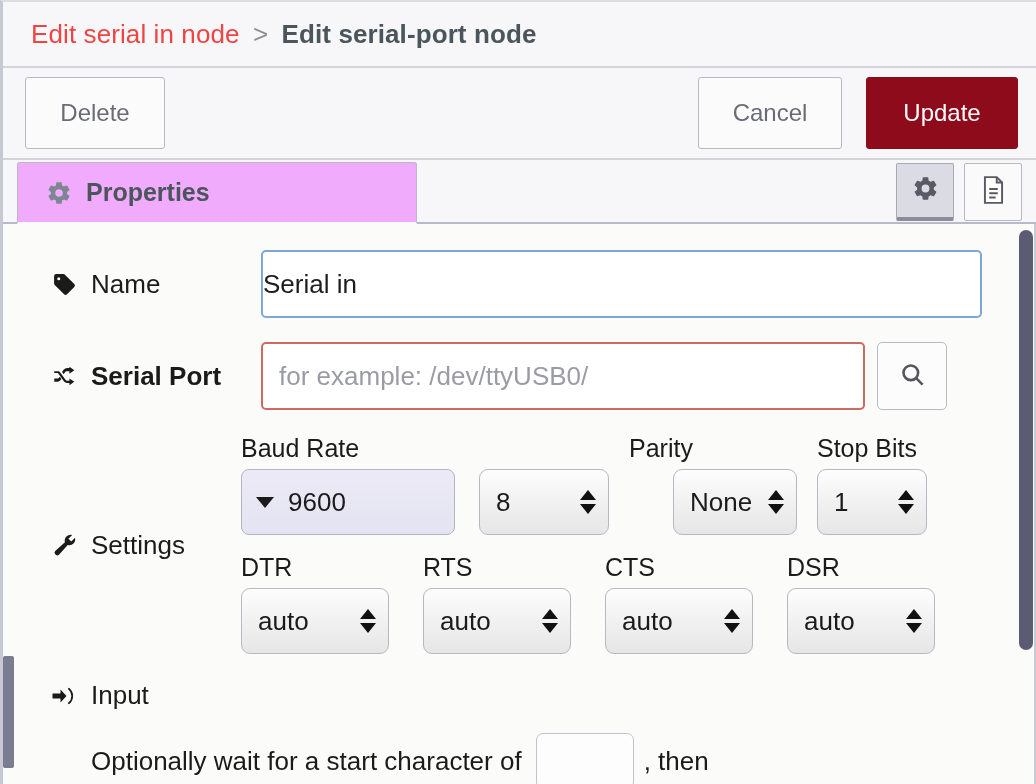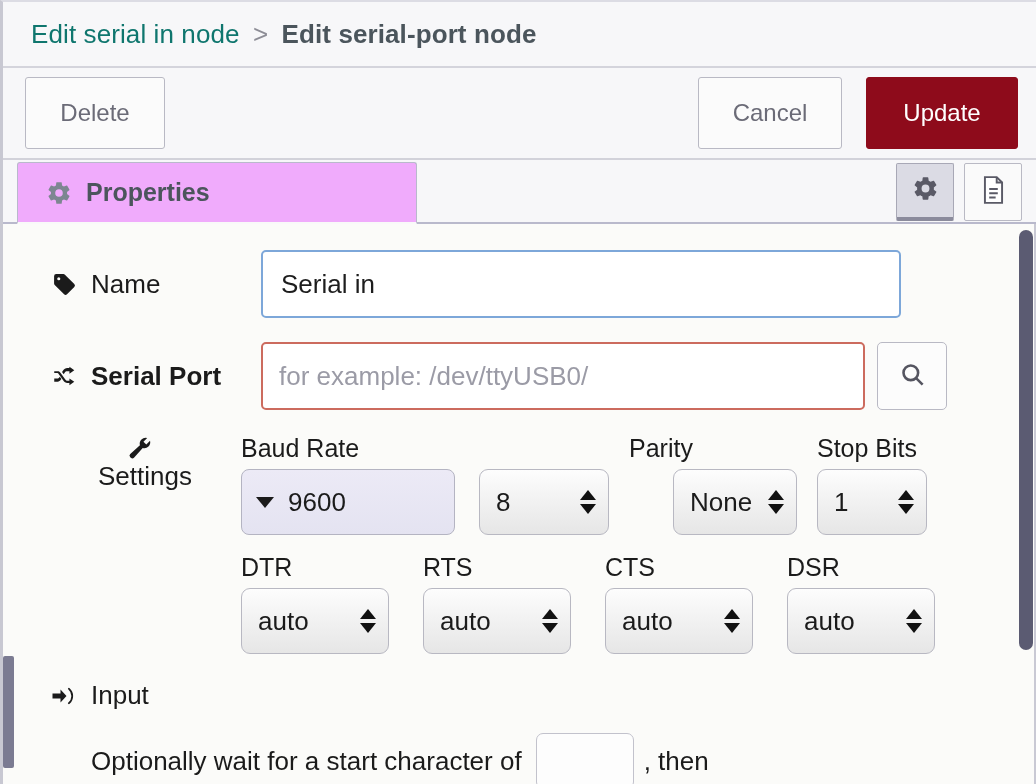--- a/index.html
+++ b/index.html
@@ -35,21 +35,21 @@
     align-items: center;
     background: #f7f7f9;
     border-bottom: 2px solid #d4d4dc;
   }
   .breadcrumb {
     font-size: 26px;
     letter-spacing: 0.1px;
     white-space: nowrap;
   }
   .crumb-prev {
-    color: #0f766e;
+    color: #ef4444;
     font-weight: 400;
   }
   .crumb-sep {
     color: #8d8d96;
     font-weight: 400;
     margin: 0 6px;
   }
   .crumb-current {
     color: #4b555c;
     font-weight: bold;
@@ -201,29 +201,29 @@
     width: 30px;
     margin-right: 12px;
     color: #1b1b1b;
   }
 
   
   .row-name { margin-top: 6px; }
   .label-name { width: 212px; }
   .input-name {
     box-sizing: border-box;
-    width: 640px;
+    width: 721px;
     height: 68px;
     border: 2px solid #7da7d9;
     border-radius: 5px;
     background: #ffffff;
     font-family: "Liberation Sans", "DejaVu Sans", sans-serif;
     font-size: 26px;
     color: #1d1d1d;
-    padding: 0 18px;
+    padding: 0 0;
     outline: none;
   }
 
   
   .row-port { margin-top: 24px; }
   .label-port { width: 212px; font-weight: bold; }
   .input-port {
     box-sizing: border-box;
     width: 604px;
     height: 68px;
@@ -254,21 +254,20 @@
 
   
   .row-settings {
     margin-top: 24px;
     display: flex;
     padding-left: 46px;
   }
   .label-settings {
     width: 192px;
     padding-top: 2px;
-    flex-direction: column;
   }
   .settings-grid .sub-row {
     display: flex;
     align-items: flex-end;
   }
   .field-group { display: flex; flex-direction: column; }
   .field-caption {
     font-size: 25px;
     color: #1b1b1b;
     margin-bottom: 6px;

